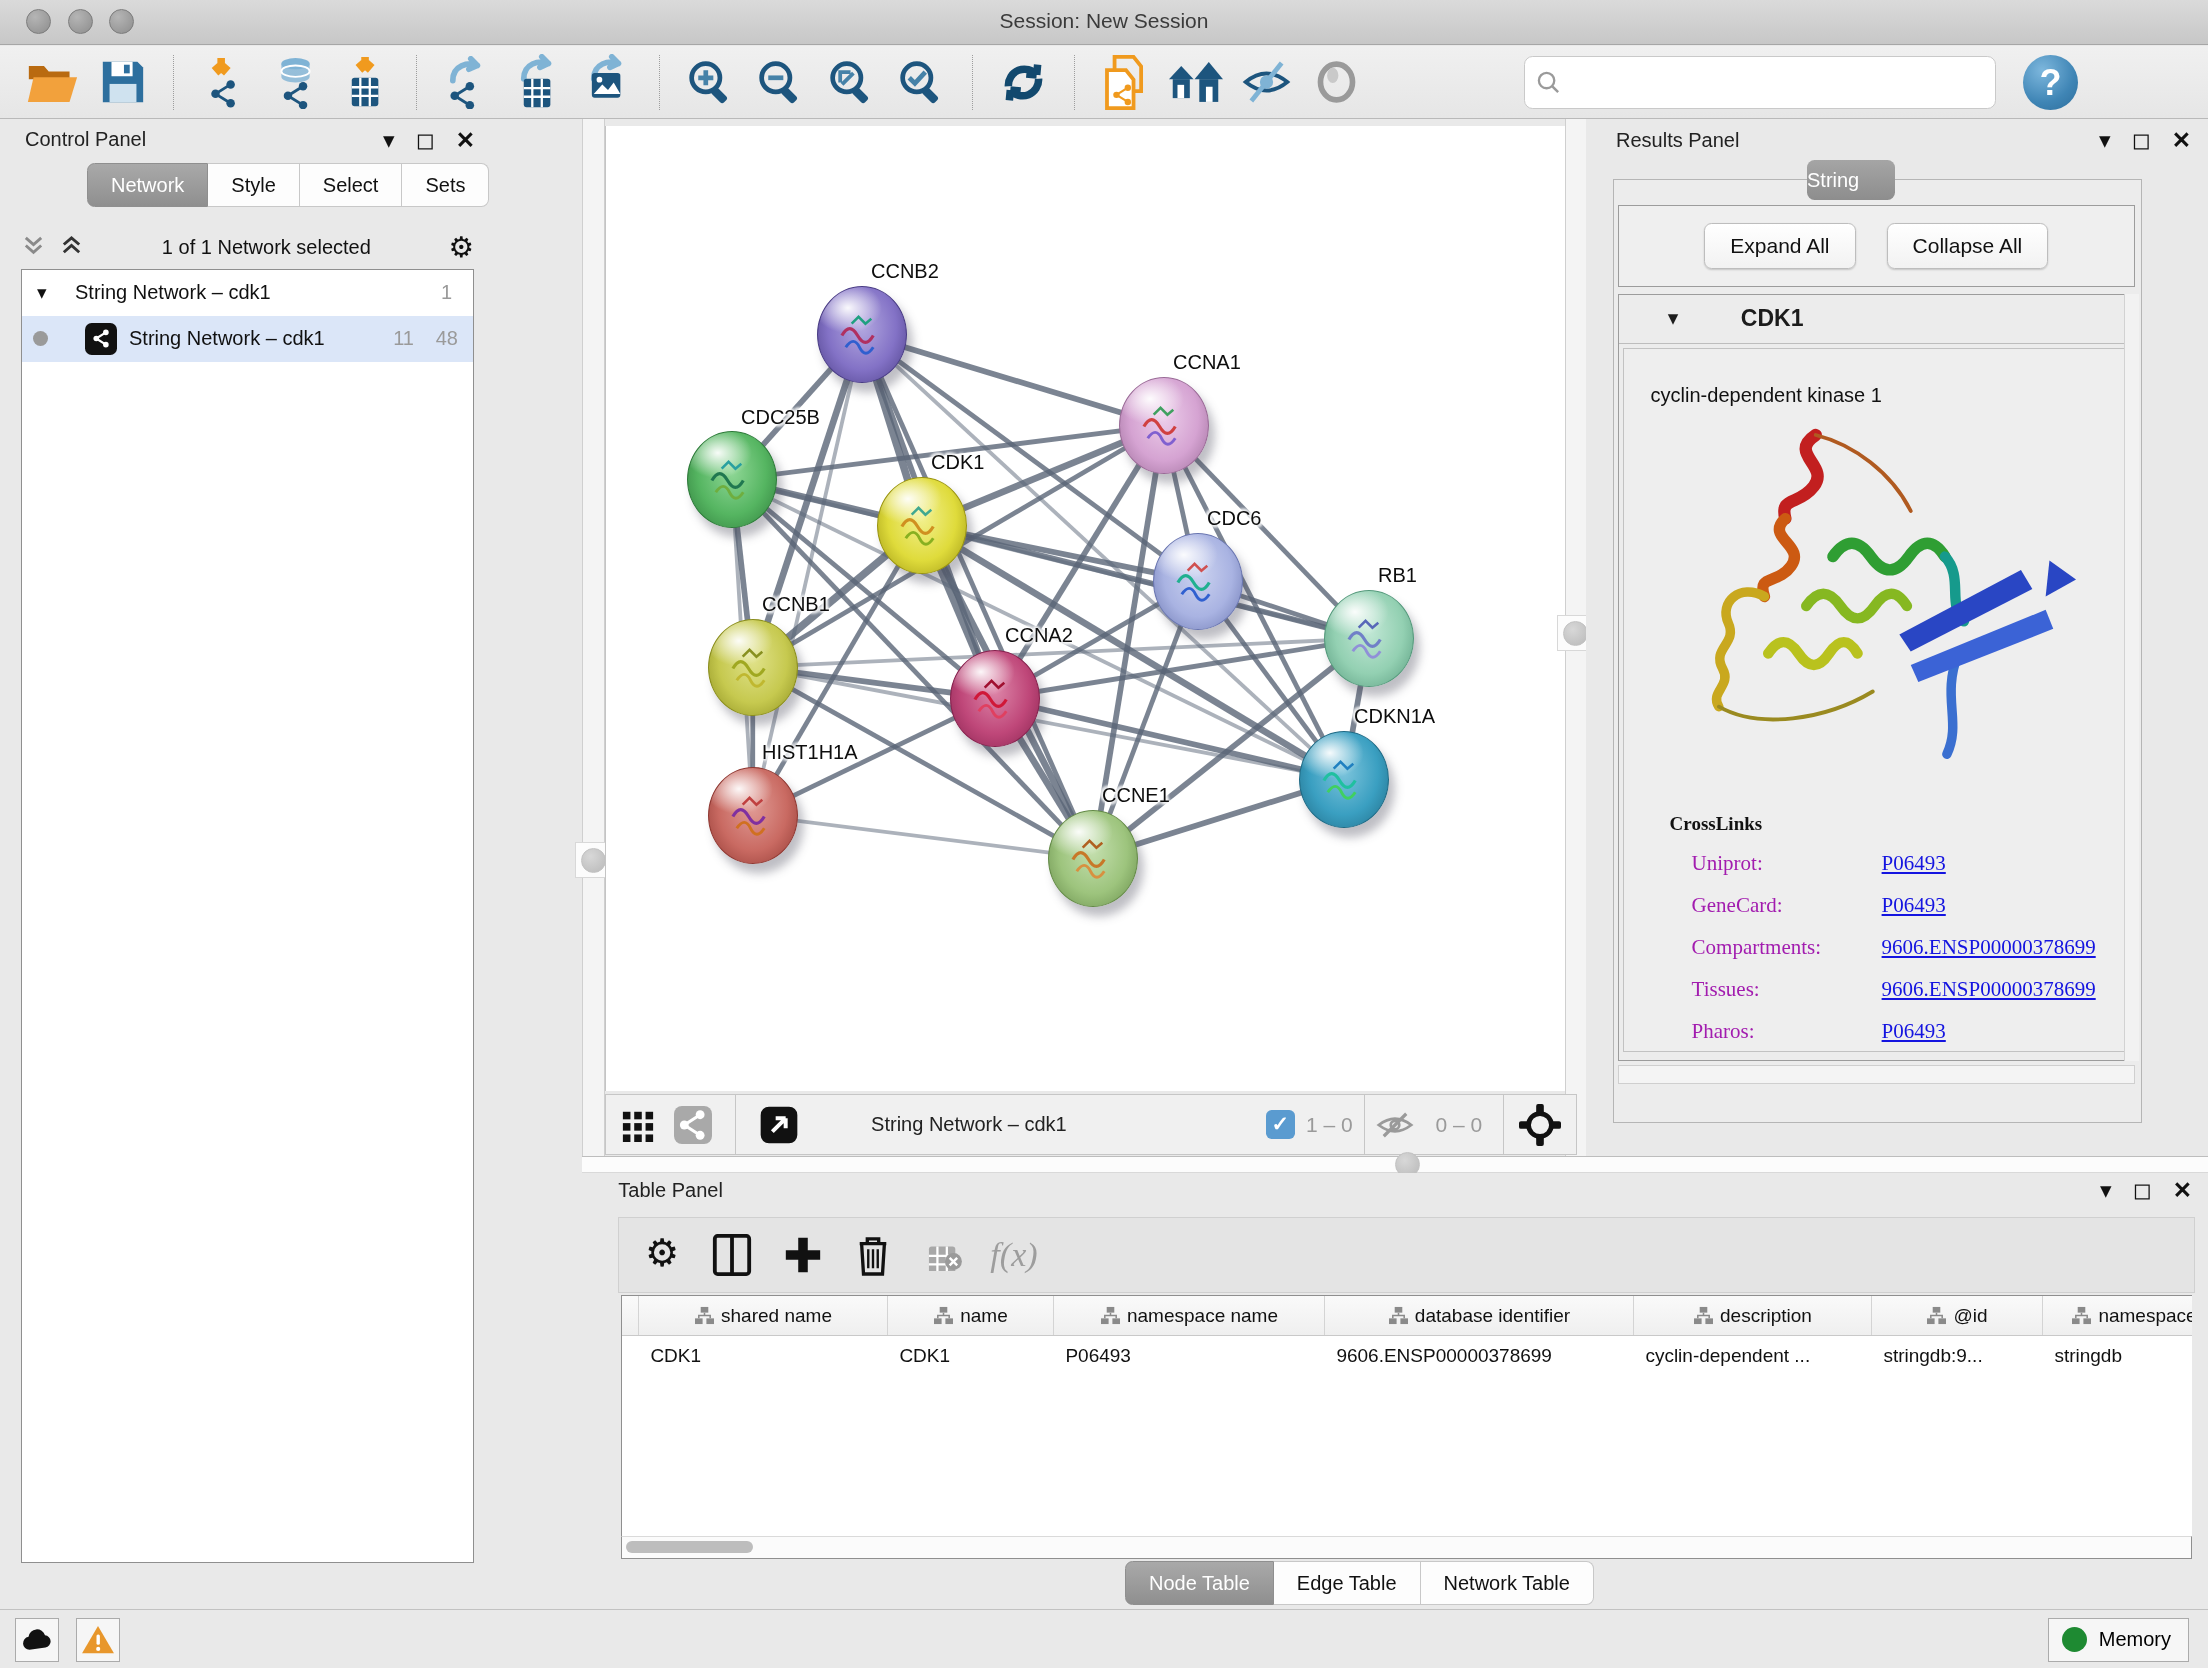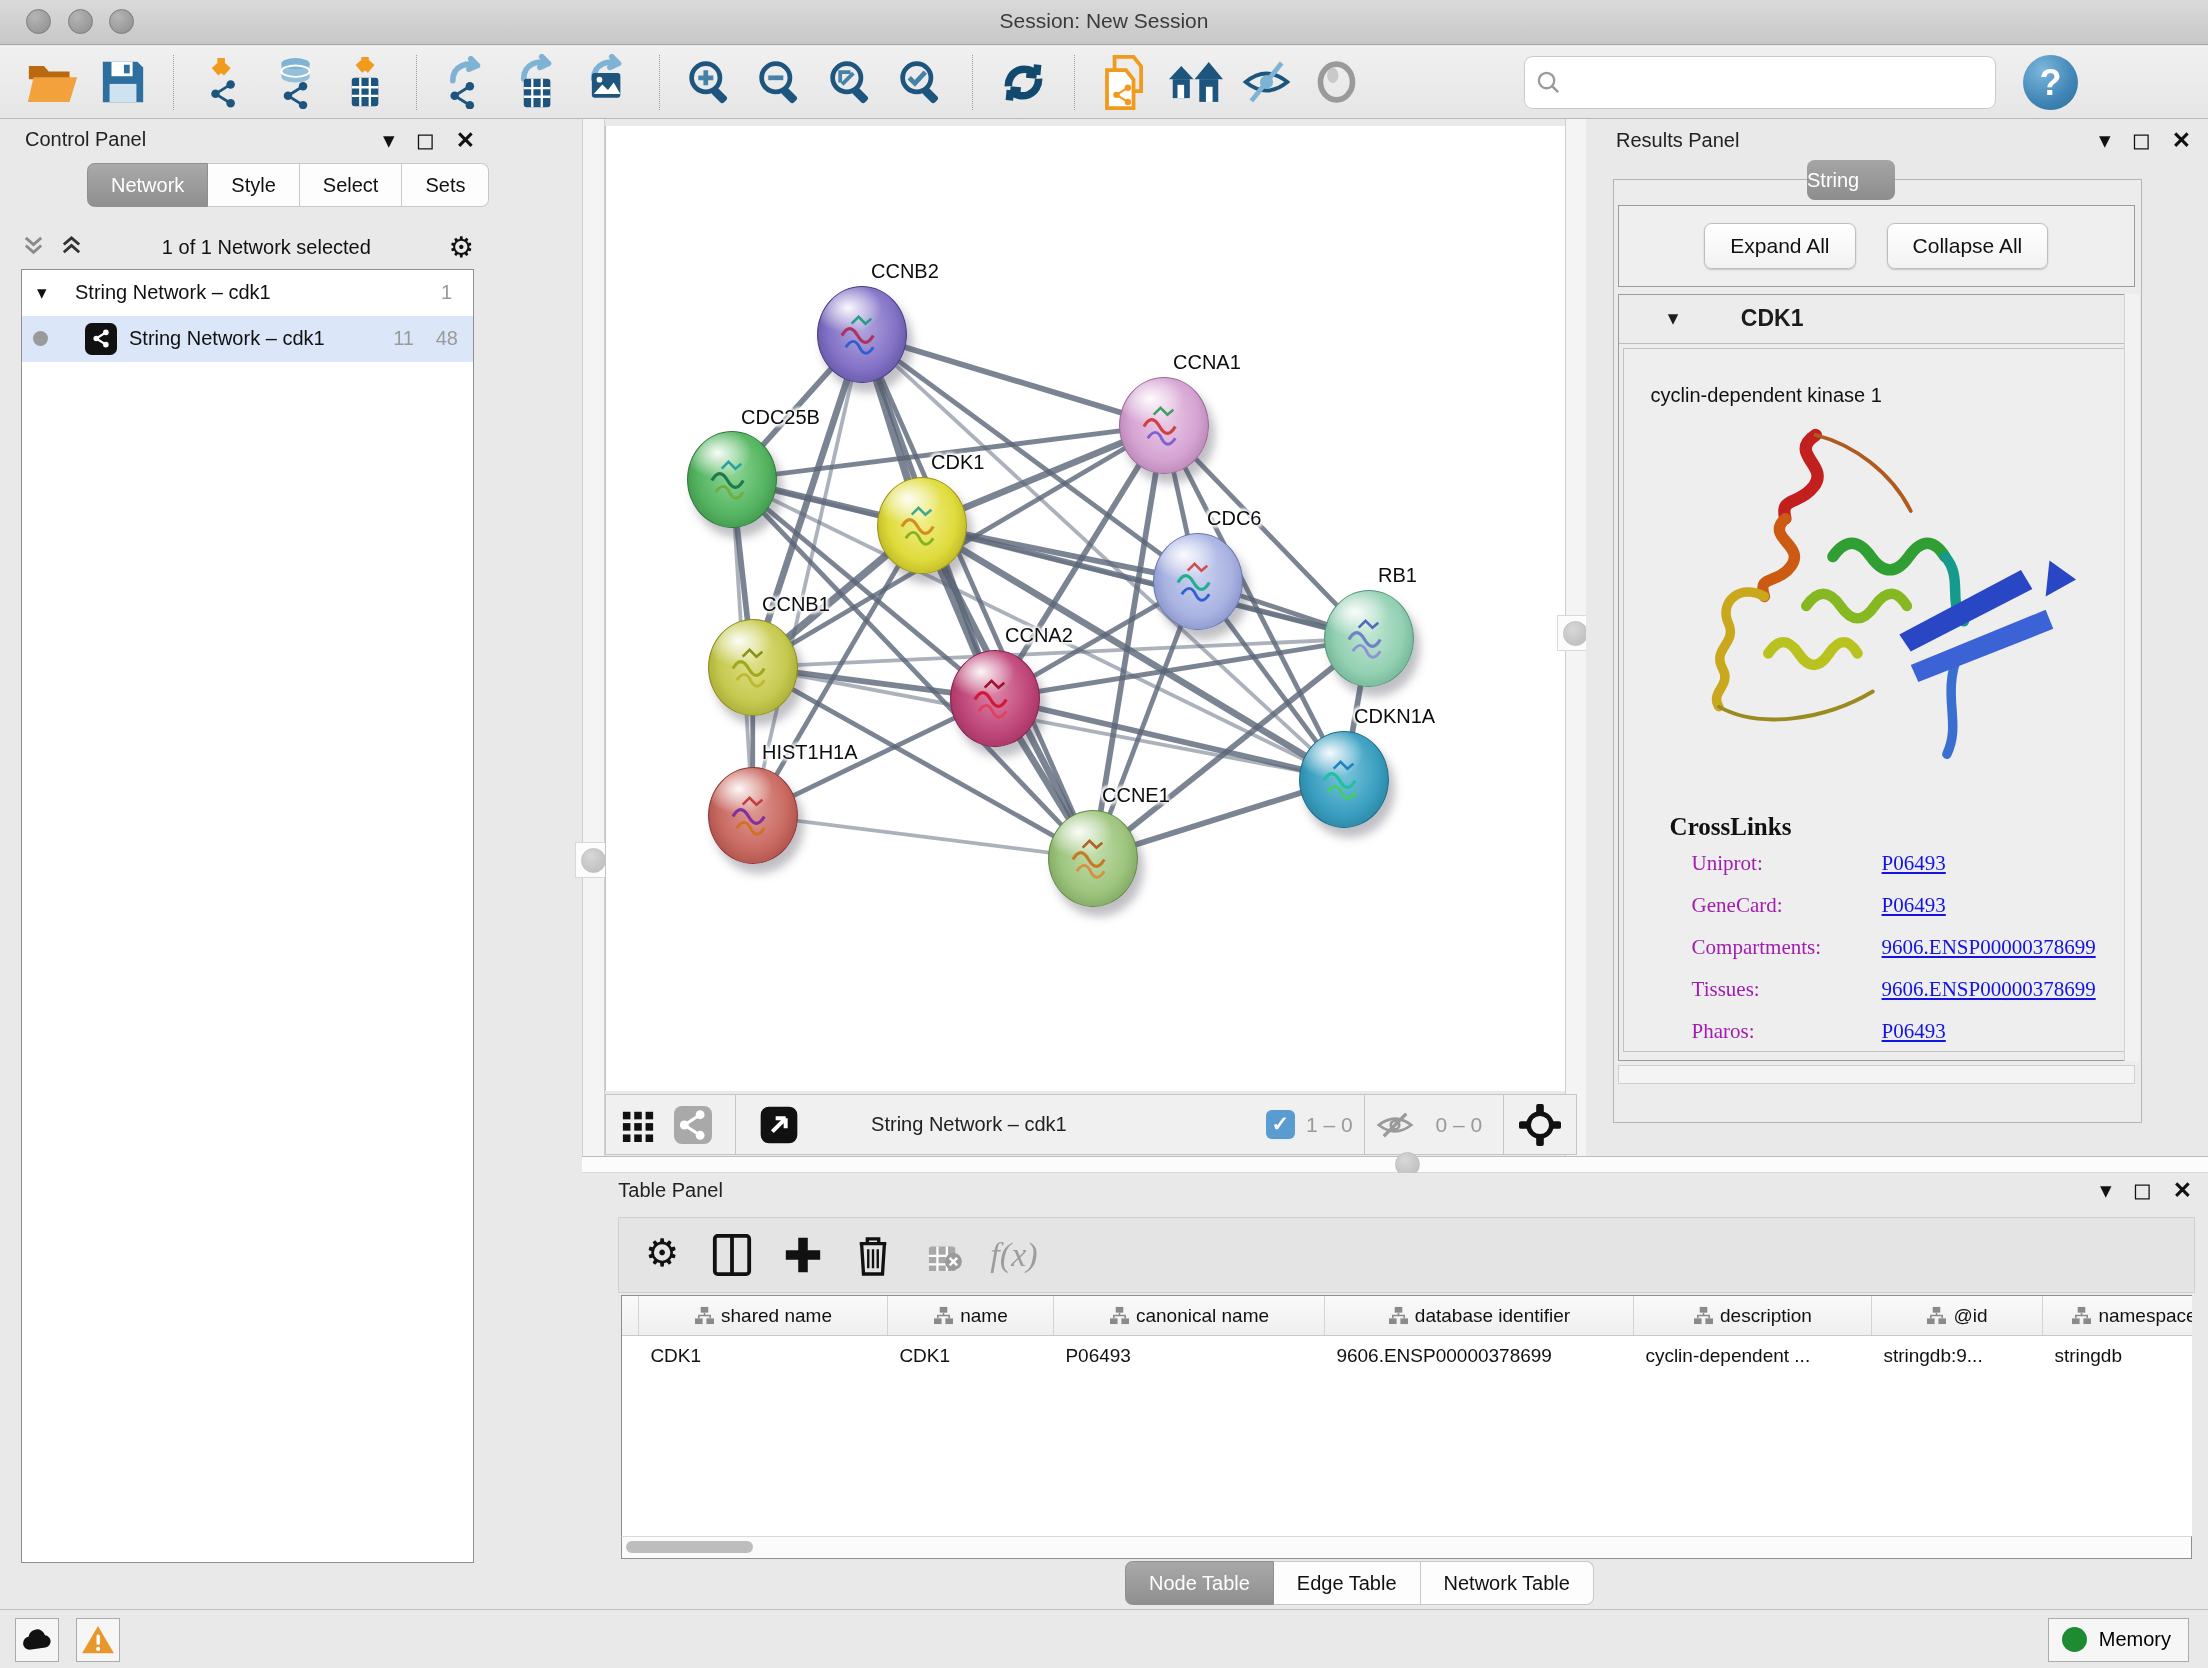--- a/index.html
+++ b/index.html
@@ -106,21 +106,21 @@
   .rp-scroll { position:absolute; left:3.8px; top:114px; width:517px; height:767px;
     background:#ececec; border:1.9px solid #9c9c9c; }
   .rp-gene-head { position:absolute; left:0; top:0; width:100%; height:49px; border-bottom:1px solid #bdbdbd; }
   .rp-gene-arrow { position:absolute; left:49px; top:11.4px; font-size:21px; cursor:pointer; }
   .rp-gene-name { position:absolute; left:122px; top:9.5px; font-size:23px; font-weight:bold; }
   .rp-gene-body { position:absolute; left:3.8px; top:53px; width:504px; height:704px;
     background:#eeeeee; border:1px solid #c2c2c2; }
   .rp-desc { position:absolute; left:27px; top:15px; font-size:20px; color:#111;margin-top:20px; }
   .protein-img { position:absolute; left:49px; top:67px; }
   .xl-title { position:absolute; left:46px; top:464px; font-family:"Liberation Serif",serif;
-    font-size:25px; font-weight:bold; color:#111; }
+    font-size:19px; font-weight:bold; color:#111; }
   .xl-row { position:absolute; left:68px; width:418px; height:38px; font-family:"Liberation Serif",serif; font-size:21px; }
   .xl-label { position:absolute; left:0; top:0; color:#a21caf; }
   .xl-link { position:absolute; left:190px; top:0; color:#1414e0; text-decoration:underline; cursor:pointer; }
   .rp-hscroll { position:absolute; left:3.8px; top:885px; width:517px; height:19px; background:#f4f4f4; border:1px solid #cfcfcf; }
   .rp-vscroll { position:absolute; right:1.9px; top:114px; width:15px; height:767px; background:#f2f2f2; border-left:1px solid #d2d2d2; }
 
   
   .table-dock { position:absolute; left:605px; top:1173px; width:1604px; height:437px; background:#e9e9e9; }
   .tp-title { position:absolute; left:13.3px; top:5.7px; font-size:20px; color:#222; }
   .tp-icons { position:absolute; right:17px; top:3.8px; display:flex; }
@@ -748,21 +748,21 @@
           </div>
           <div class="th" style="width: 271px;">
             <svg width="21" height="19" viewBox="0 0 22 20">
               <g fill="#8a8a8a">
                 <rect x="7" y="1" width="8" height="6"></rect>
                 <rect x="1" y="13" width="8" height="6"></rect>
                 <rect x="13" y="13" width="8" height="6"></rect>
               </g>
               <path d="M11 7v3M5 13v-3h12v3" stroke="#8a8a8a" stroke-width="1.6" fill="none"></path>
             </svg>
-            <span>canonical name</span>
+            <span>namespace name</span>
           </div>
           <div class="th" style="width: 309px;">
             <svg width="21" height="19" viewBox="0 0 22 20">
               <g fill="#8a8a8a">
                 <rect x="7" y="1" width="8" height="6"></rect>
                 <rect x="1" y="13" width="8" height="6"></rect>
                 <rect x="13" y="13" width="8" height="6"></rect>
               </g>
               <path d="M11 7v3M5 13v-3h12v3" stroke="#8a8a8a" stroke-width="1.6" fill="none"></path>
             </svg>

